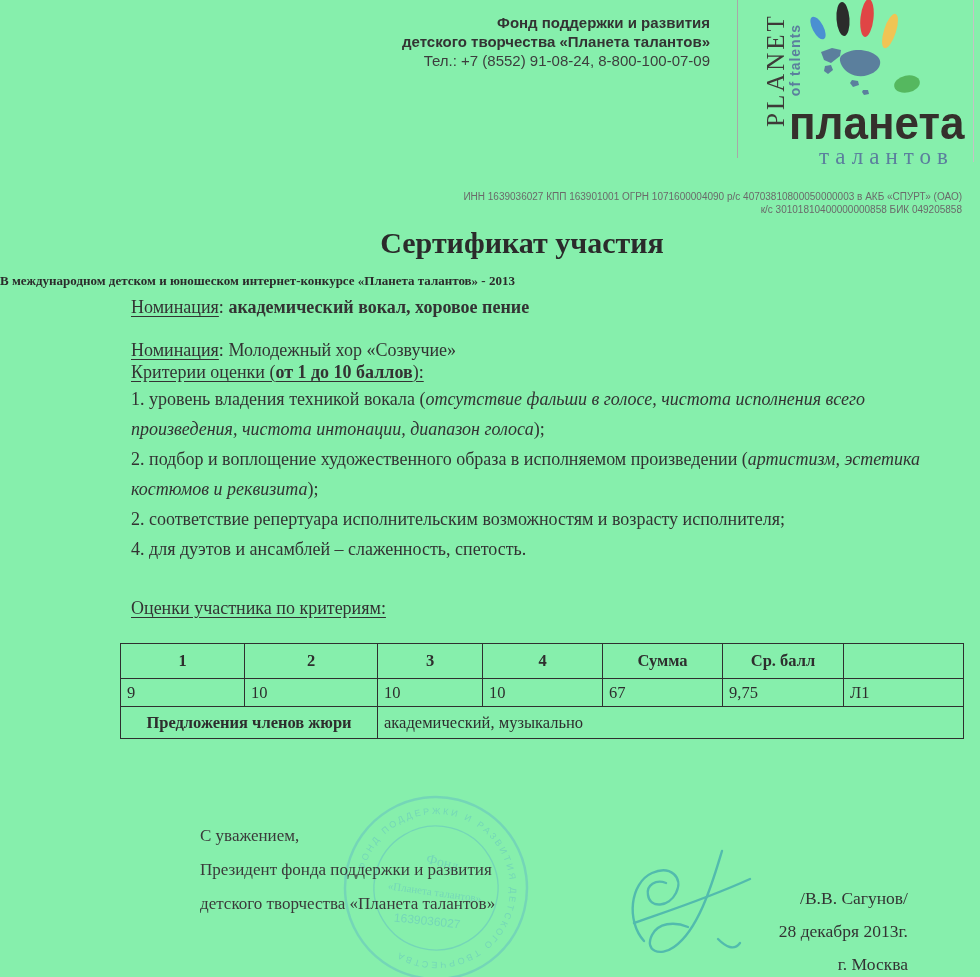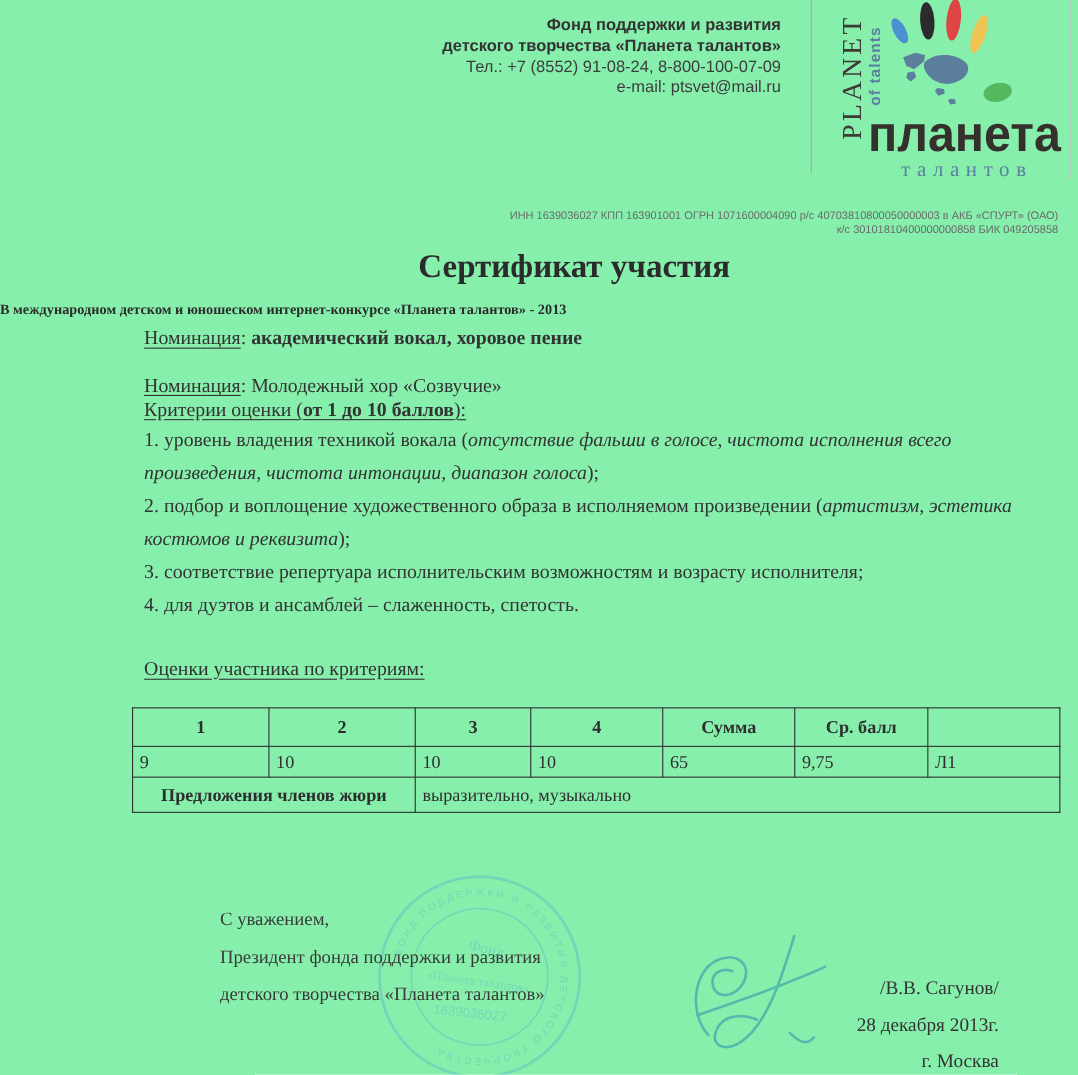--- a/index.html
+++ b/index.html
@@ -29,21 +29,21 @@
     font-size:14px; color:#5b7f9d; width:82px; text-align:center; letter-spacing:1px;
   }
   .logo-hand{position:absolute; left:62px; top:0;}
   .logo-planeta{
     position:absolute; left:44px; top:98px; width:180px;
     font-family:"Liberation Sans", sans-serif; font-weight:bold;
     font-size:44px; letter-spacing:0px; color:#35302c; transform:scaleY(1.05);
   }
   .logo-talantov{
     position:absolute; left:74px; top:144px;
-    font-family:"Liberation Serif", serif; font-size:19px; letter-spacing:6px; color:#5b7f9d;
+    font-family:"Liberation Serif", serif; font-size:23px; letter-spacing:6px; color:#5b7f9d;
   }
   .requisites{
     position:absolute; top:190px; right:18px; text-align:right;
     font-family:"Liberation Sans", sans-serif; font-size:10px; line-height:13px; color:#6a6a6a;
   }
   
   .title{position:absolute; top:226px; left:0; width:100%; text-align:center;
     font-size:30px; font-weight:bold; color:#2b2b2b;padding-left:32px;}
   .subtitle{position:absolute; top:273px; left:0; width:100%; 
     font-size:13px; font-weight:bold; color:#2b2b2b;}
@@ -75,21 +75,20 @@
 </style>
 </head>
 <body>
 
 <div class="page">
 
   <div class="contact">
     <div class="org-line">Фонд поддержки и развития</div>
     <div class="org-line">детского творчества «Планета талантов»</div>
     <div>Тел.: +7 (8552) 91-08-24, 8-800-100-07-09</div>
-    <div>e-mail: ptsvet@mail.ru</div>
   </div>
 
   <div class="logo-divider"></div>
   <div class="logo-edge"></div>
 
   <div class="logo">
     <div class="logo-planet">PLANET</div>
     <div class="logo-oftalents">of talents</div>
     <svg class="logo-hand" width="166" height="98" viewBox="0 0 166 98">
       <ellipse cx="11" cy="28" rx="5.5" ry="12.5" fill="#4a90d2" transform="rotate(-28 11 28)"></ellipse>
@@ -127,21 +126,21 @@
 
   <div class="bodytext criteria-head">
     <span class="u"><span>Критерии оценки (</span><span class="b">от 1 до 10 баллов</span><span>):</span></span>
   </div>
 
   <div class="bodytext criteria">
     <div><span>1. уровень владения техникой вокала (</span><span class="i">отсутствие фальши в голосе, чистота исполнения всего</span><span></span></div>
     <div><span></span><span class="i">произведения, чистота интонации, диапазон голоса</span><span>);</span></div>
     <div><span>2. подбор и воплощение художественного образа в исполняемом произведении (</span><span class="i">артистизм, эстетика</span><span></span></div>
     <div><span></span><span class="i">костюмов и реквизита</span><span>);</span></div>
-    <div><span>3. соответствие репертуара исполнительским возможностям и возрасту исполнителя;</span></div>
+    <div><span>2. соответствие репертуара исполнительским возможностям и возрасту исполнителя;</span></div>
     <div><span>4. для дуэтов и ансамблей – слаженность, спетость.</span></div>
   </div>
 
   <div class="scores-heading">Оценки участника по критериям:</div>
 
   <table class="score-table">
     <colgroup>
       <col style="width:124px">
         <col style="width:133px">
         <col style="width:105px">
@@ -158,27 +157,27 @@
         <td>4</td>
         <td>Сумма</td>
         <td>Ср. балл</td>
         <td></td>
       </tr>
       <tr class="vrow">
         <td>9</td>
         <td>10</td>
         <td>10</td>
         <td>10</td>
-        <td>65</td>
+        <td>67</td>
         <td>9,75</td>
         <td>Л1</td>
       </tr>
       <tr class="frow">
         <td colspan="2" class="jury-label">Предложения членов жюри</td>
-        <td colspan="5">выразительно, музыкально</td>
+        <td colspan="5">академический, музыкально</td>
       </tr>
     </tbody>
   </table>
 
   <svg class="stamp" width="192" height="192" viewBox="0 0 192 192">
     <defs>
       <path id="stampArc" d="M 96,96 m -74,0 a 74,74 0 1,1 148,0 a 74,74 0 1,1 -148,0"></path>
     </defs>
     <circle cx="96" cy="96" r="91" fill="none" stroke="#63bfc2" stroke-width="2.5"></circle>
     <circle cx="96" cy="96" r="62" fill="none" stroke="#63bfc2" stroke-width="1.4"></circle>

